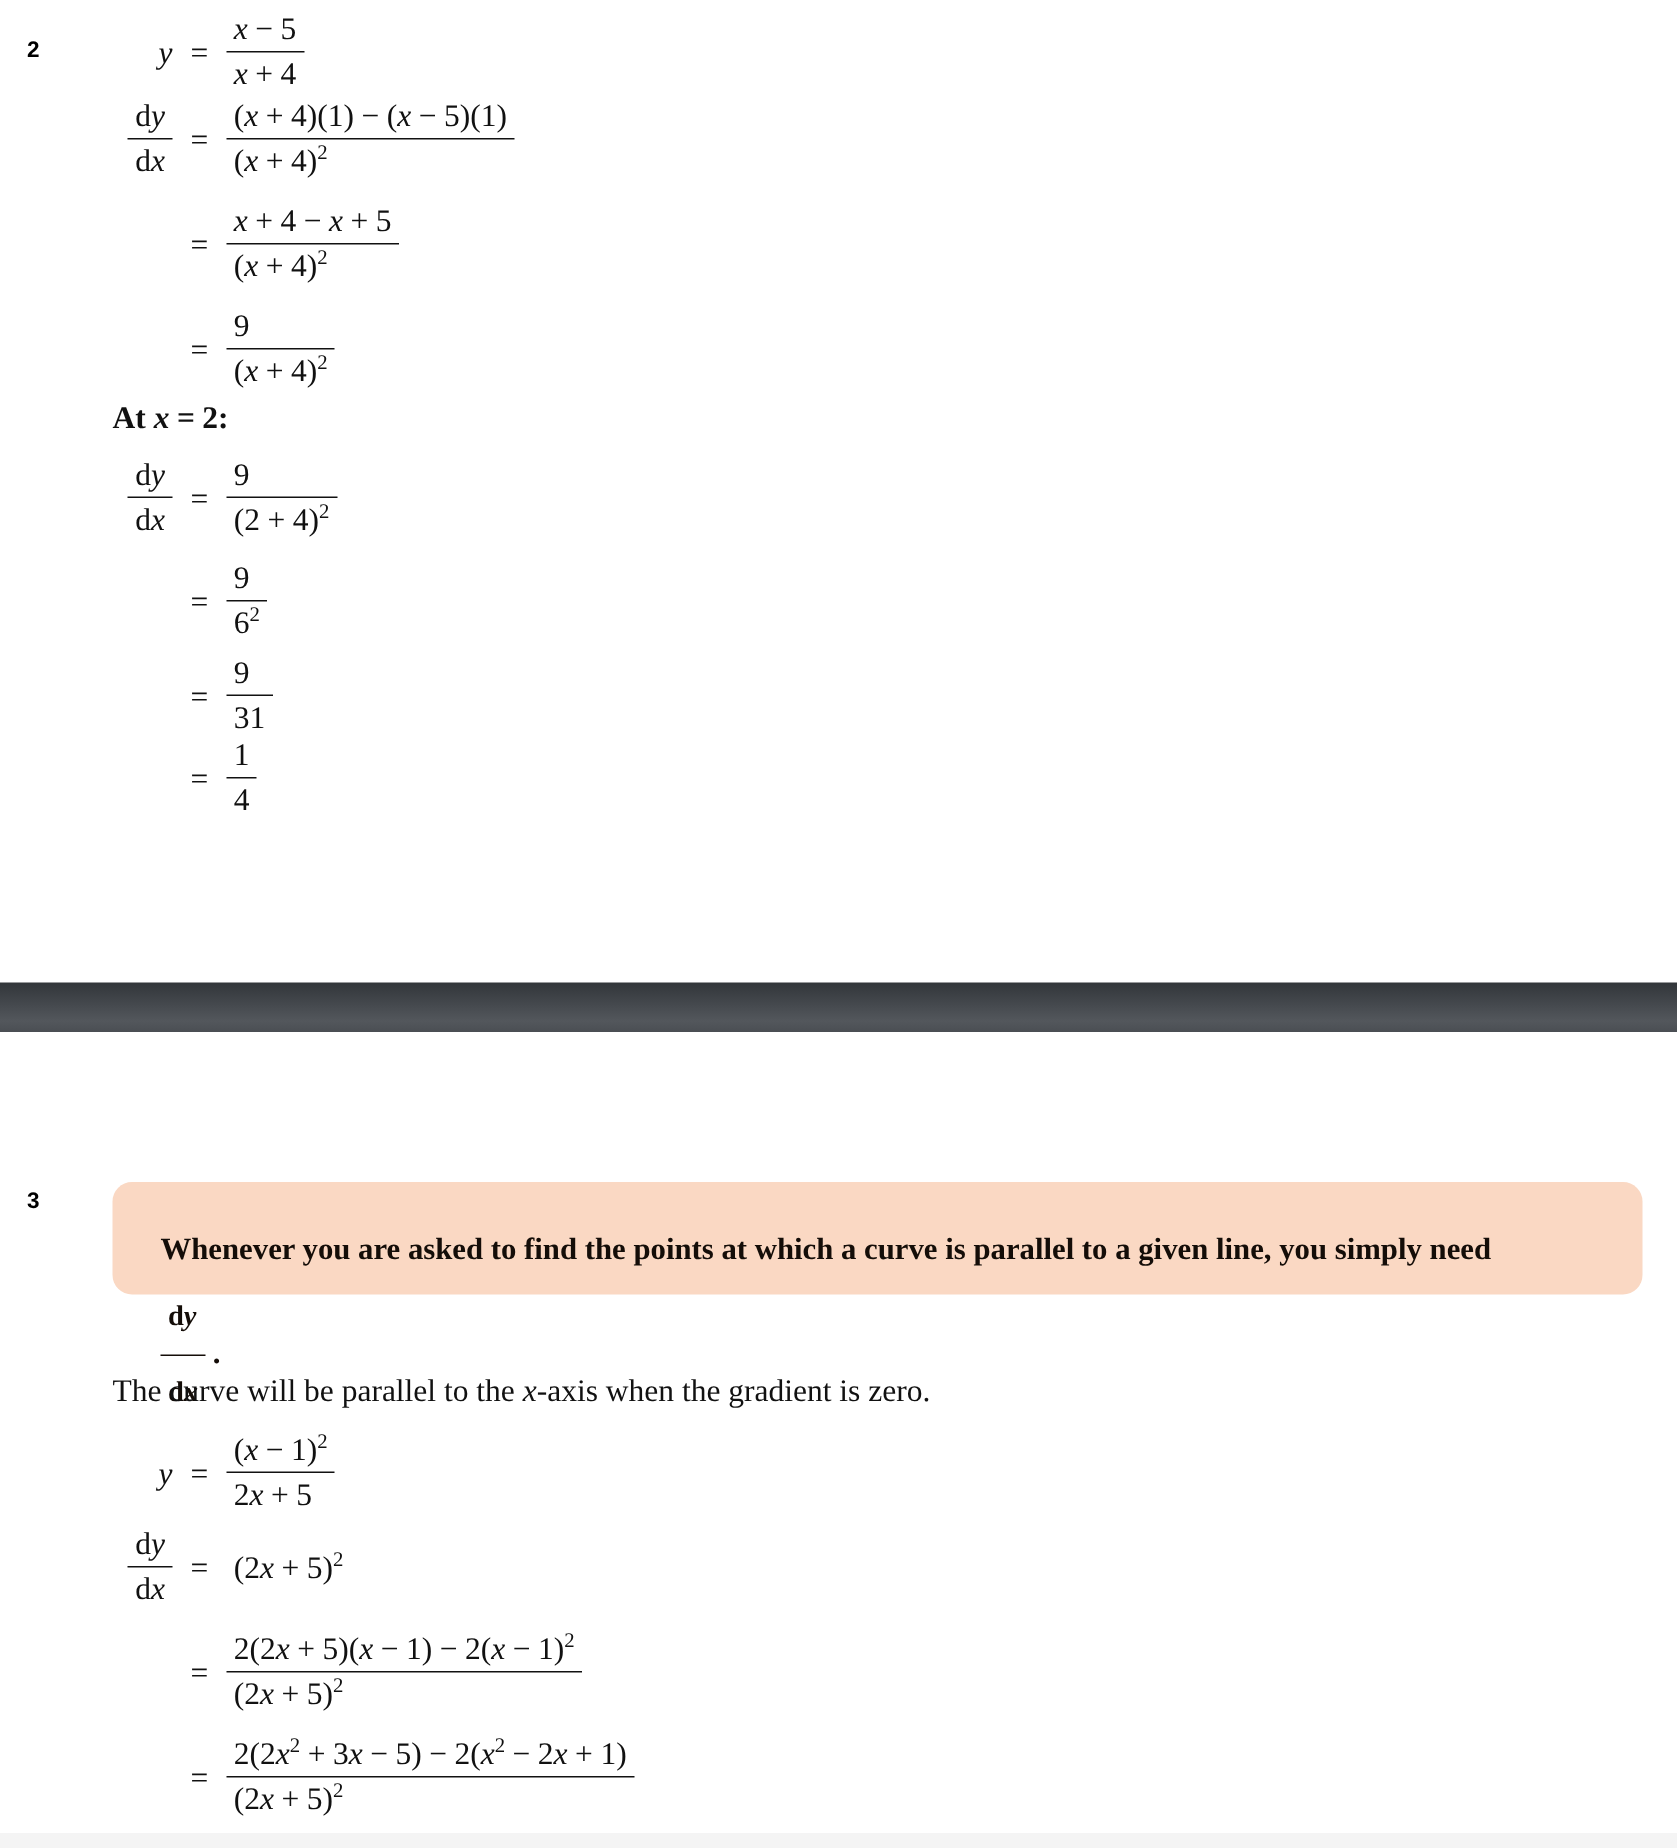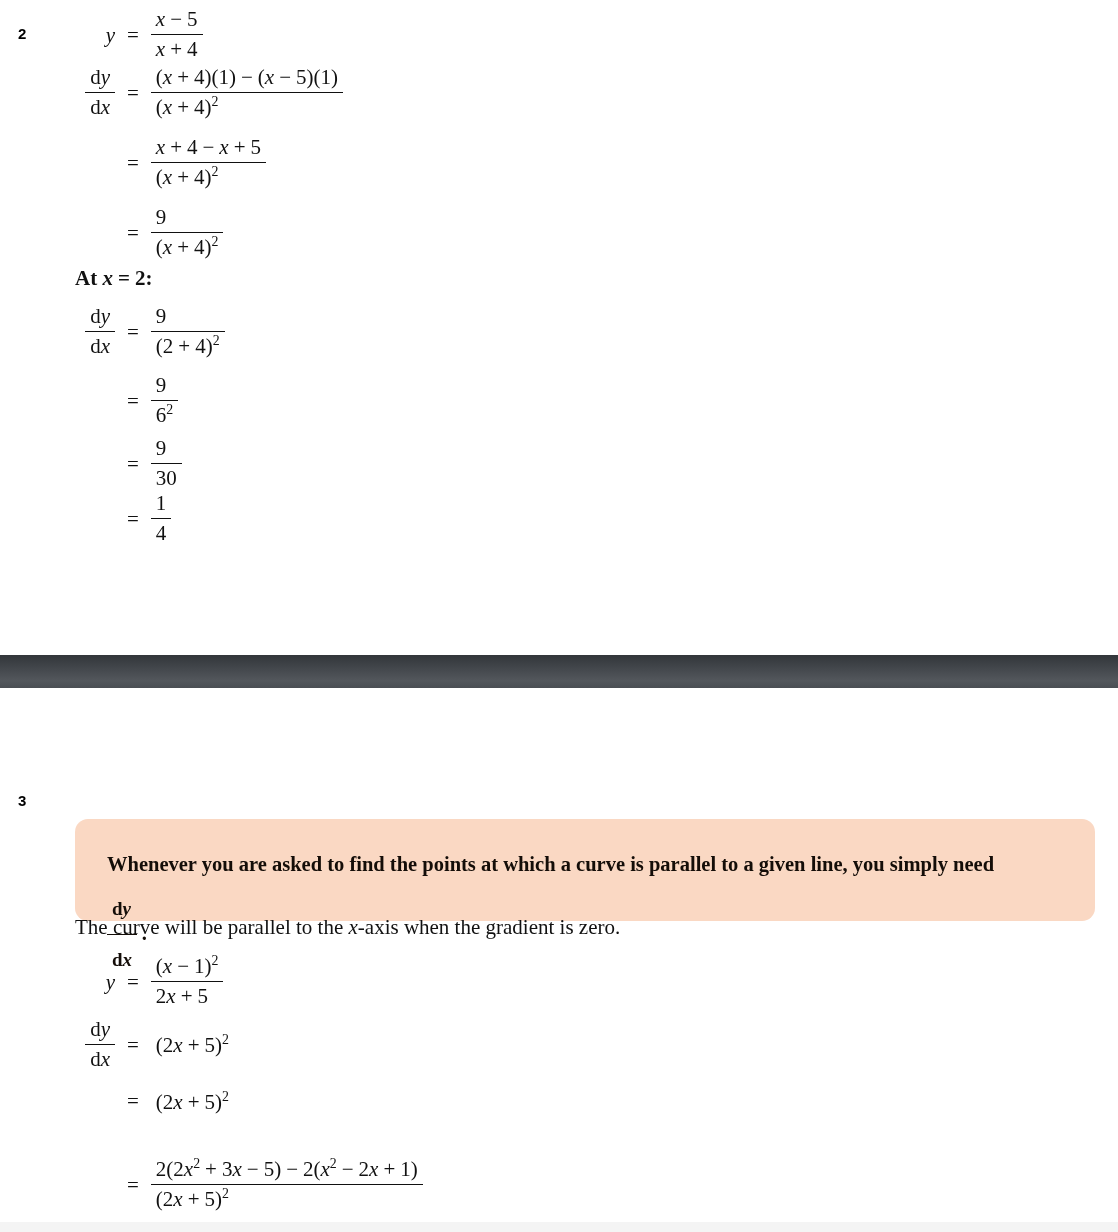--- a/index.html
+++ b/index.html
@@ -207,41 +207,41 @@
     </span>
   </span>
 </div>
 
 <div class="eqrow math" style="top:437px; left:57px;">
   <span class="lhs"></span>
   <span class="eqsign">=</span>
   <span class="rhs">
     <span class="frac">
       <span class="num">9</span>
-      <span class="den">30</span>
+      <span class="den">31</span>
     </span>
   </span>
 </div>
 
 <div class="eqrow math" style="top:492px; left:57px;">
   <span class="lhs"></span>
   <span class="eqsign">=</span>
   <span class="rhs">
     <span class="frac">
       <span class="num">1</span>
       <span class="den">4</span>
     </span>
   </span>
 </div>
 
 <div class="divider" style="top:655px; height:33px;"></div>
 
 <div class="qnum" style="top:793px;">3</div>
 
-<div class="callout" style="top:788px; left:75px; width:1020px; height:102px;margin-top:31px;">
+<div class="callout" style="top:788px; left:75px; width:1020px; height:75px;">
   <p>Whenever you are asked to find the points at which a curve is parallel to a given line, you simply need</p>
   <p>
     <span class="math">
       <span class="frac">
         <span class="num"><span class="dop">d</span><span class="mi">y</span></span>
         <span class="den"><span class="dop">d</span><span class="mi">x</span></span>
       </span>
     </span><span>.</span>
   </p>
 </div>
@@ -274,20 +274,21 @@
       <span class="den">(2<span class="mi">x</span><span class="op">+</span>5)<span class="sup">2</span></span>
     </span>
   </span>
 </div>
 
 <div class="eqrow math" style="top:1088px; left:57px;">
   <span class="lhs"></span>
   <span class="eqsign">=</span>
   <span class="rhs">
     <span class="frac">
+      <span class="num">2(2<span class="mi">x</span><span class="op">+</span>5)(<span class="mi">x</span><span class="op">−</span>1)<span class="op">−</span>2(<span class="mi">x</span><span class="op">−</span>1)<span class="sup">2</span></span>
       <span class="den">(2<span class="mi">x</span><span class="op">+</span>5)<span class="sup">2</span></span>
     </span>
   </span>
 </div>
 
 <div class="eqrow math" style="top:1158px; left:57px;">
   <span class="lhs"></span>
   <span class="eqsign">=</span>
   <span class="rhs">
     <span class="frac">

